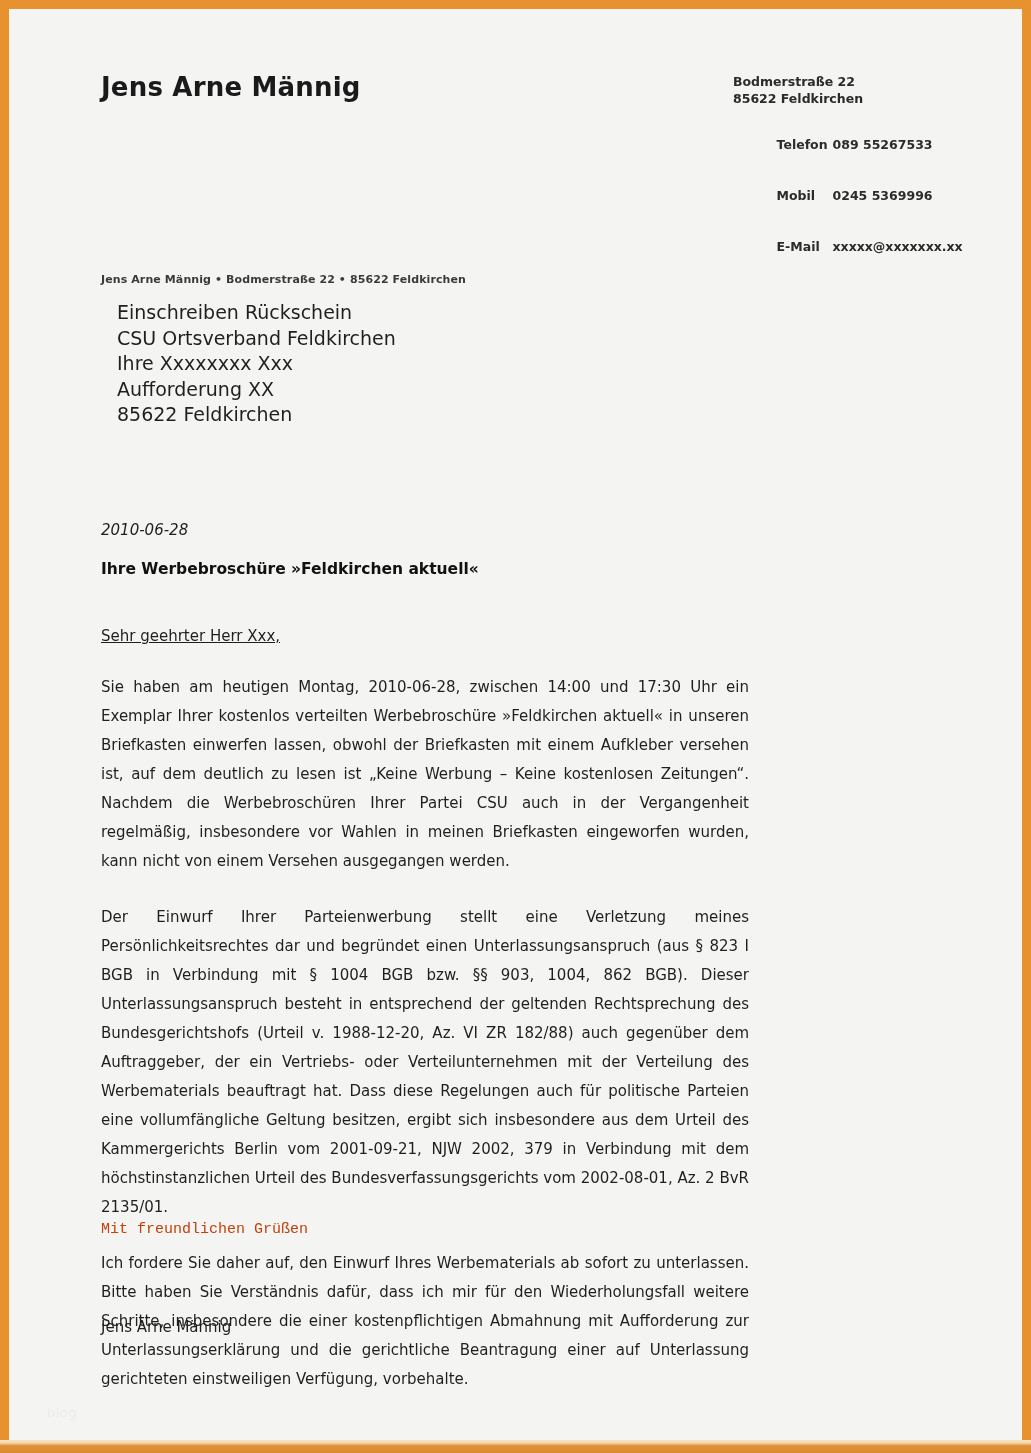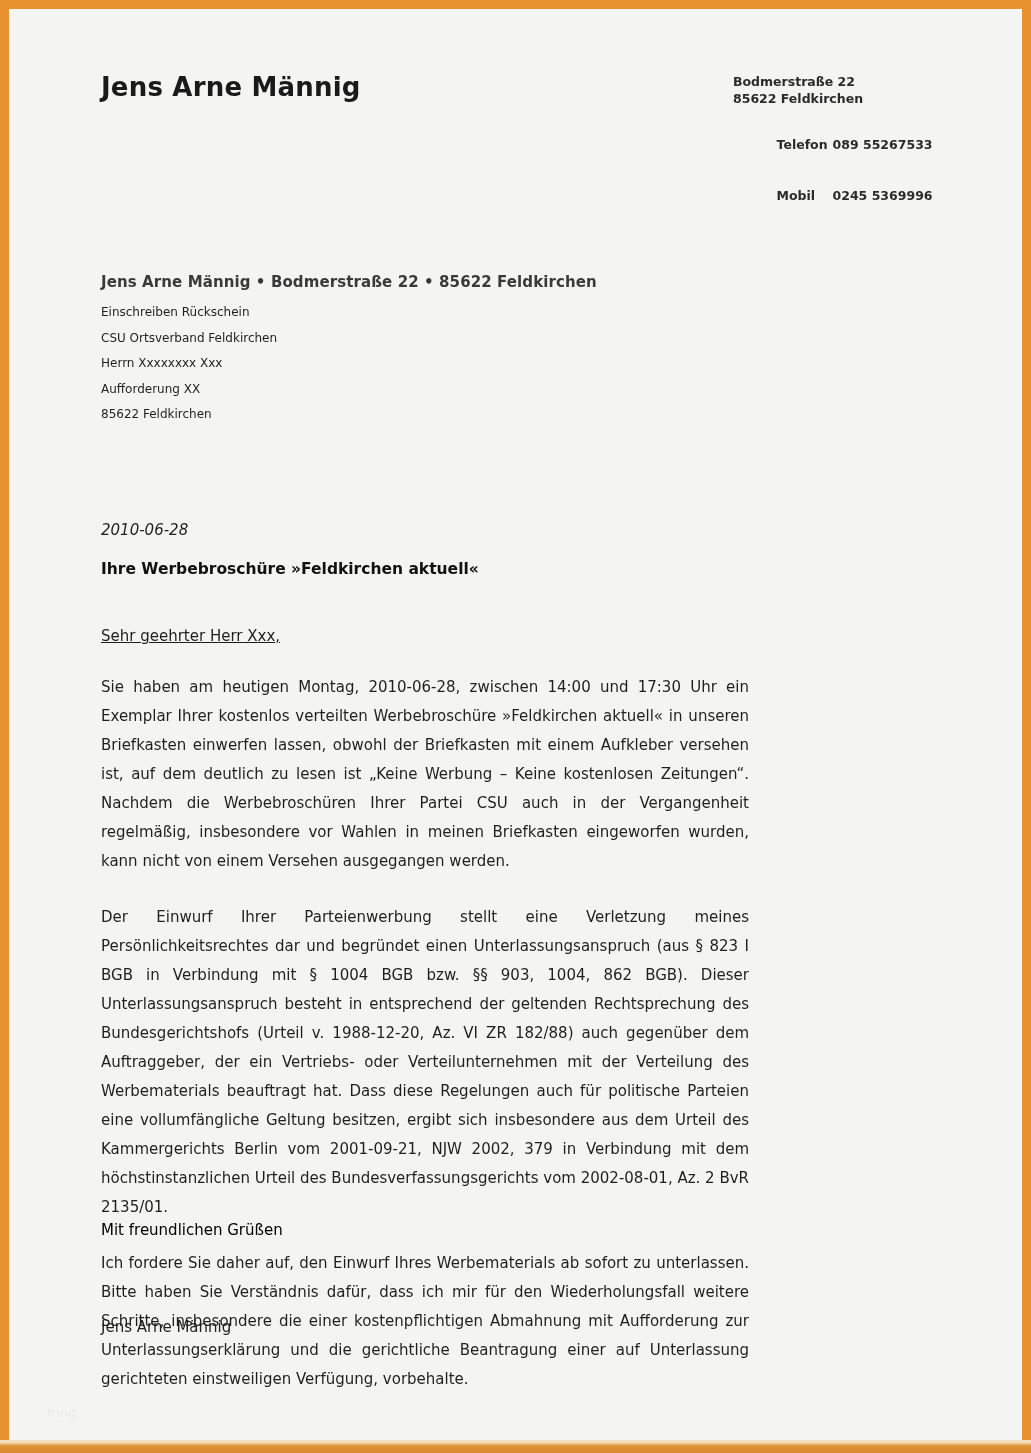--- a/index.html
+++ b/index.html
@@ -62,32 +62,32 @@
   .contact-block .grp { margin-bottom: 12px; }
   .contact-block .grp:last-child { margin-bottom: 0; }
   .contact-row { white-space: pre; font-weight: bold; }
   .contact-row .lbl { display: inline-block; width: 56px; }
 
   
   .return-line {
     position: absolute;
     left: 92px;
     top: 264px;
-    font-size: 15px;
+    font-size: 11px;
     font-weight: bold;
     color: #3a3a3a;
     letter-spacing: 0.1px;
   }
 
   
   .recipient {
     position: absolute;
-    left: 92px;
+    left: 108px;
     top: 291px;
-    font-size: 12px;
+    font-size: 19px;
     line-height: 25.5px;
     color: #1f1f1f;
   }
 
   
   .date-line {
     position: absolute;
     left: 92px;
     top: 512px;
     font-size: 15px;
@@ -131,21 +131,22 @@
     text-align: justify;
     text-justify: inter-word;
   }
   .body-block p:last-child { margin-bottom: 0; }
 
   .closing {
     position: absolute;
     left: 92px;
     top: 1212px;
     font-size: 15px;
-    color: #000000;
+    color: #c2410c;
+    font-family: Liberation Mono, monospace;
   }
 
   .signature-name {
     position: absolute;
     left: 92px;
     top: 1309px;
     font-size: 15px;
     color: #1f1f1f;
   }
 
@@ -177,29 +178,32 @@
         <div class="contact-row">Bodmerstraße 22</div>
         <div class="contact-row">85622 Feldkirchen</div>
       </div>
       <div class="grp">
         <div class="contact-row">
           <span class="lbl">Telefon</span><span>089 55267533</span>
         </div>
         <div class="contact-row">
           <span class="lbl">Mobil</span><span>0245 5369996</span>
         </div>
+        <div class="contact-row">
+          <span class="lbl">E-Mail</span><span>xxxxx@xxxxxxx.xx</span>
+        </div>
       </div>
     </div>
 
     <div class="return-line">Jens Arne Männig • Bodmerstraße 22 • 85622 Feldkirchen</div>
 
     <div class="recipient">
       <div>Einschreiben Rückschein</div>
       <div>CSU Ortsverband Feldkirchen</div>
-      <div>Herrn Xxxxxxxx Xxx</div>
+      <div>Ihre Xxxxxxxx Xxx</div>
       <div>Aufforderung XX</div>
       <div>85622 Feldkirchen</div>
     </div>
 
     <div class="date-line">2010-06-28</div>
 
     <div class="subject-line">Ihre Werbebroschüre »Feldkirchen aktuell«</div>
 
     <div class="salutation">Sehr geehrter Herr Xxx,</div>
 

